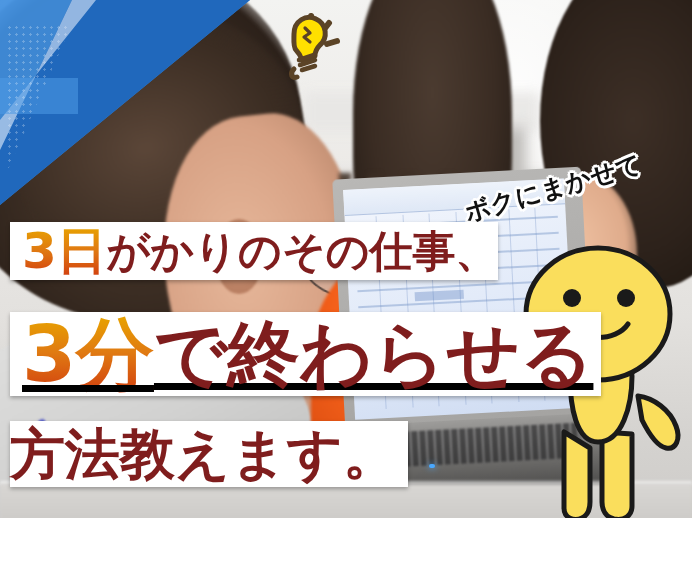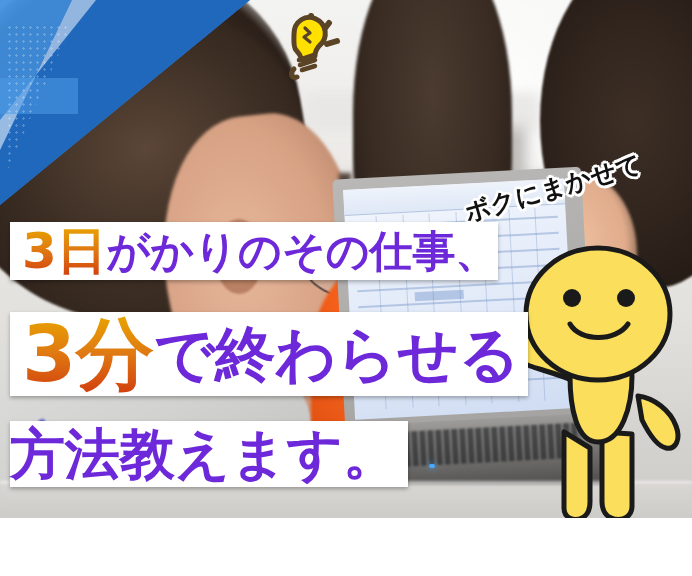--- a/index.html
+++ b/index.html
@@ -205,36 +205,36 @@
     position:absolute;
     background:#fff;
     box-shadow:0 2px 4px rgba(0,0,0,.30);
     display:flex;align-items:center;
     white-space:nowrap;
     font-family:"DejaVu Sans","Liberation Sans",sans-serif;
     font-weight:700;
     letter-spacing:-.01em;
   }
   .line1{left:10px;top:222px;height:58px;padding:0 0 0 12px;}
-  .line2{left:10px;top:312px;height:84px;padding:0 8px 0 12px;}
+  .line2{left:10px;top:312px;height:84px;padding:0 8px 0 12px;text-decoration:underline;}
   .line3{left:10px;top:421px;height:66px;padding:0 10px 0 0;}
 
   .num{
     background:linear-gradient(180deg,#e8a400 0%,#e07a12 48%,#d2400f 100%);
     -webkit-background-clip:text;background-clip:text;
     color:transparent;
     -webkit-text-fill-color:transparent;
     font-weight:700;
   }
-  .blk{color:#6d28d9;text-align:center;}
+  .blk{color:#7f1d1d;text-align:center;}
 
   .line1 .num{font-size:50px;line-height:1;}
   .line1 .blk{font-size:43px;line-height:1;}
   .line2 .num{font-size:78px;line-height:1;}
-  .line2 .blk{font-size:60px;line-height:1;}
+  .line2 .blk{font-size:72px;line-height:1;}
   .line3 .blk{font-size:55px;line-height:1;}
 
   
   .speech{
     position:absolute;left:470px;top:196px;
     transform:rotate(-16deg);
     transform-origin:left bottom;
     font-size:25px;font-weight:700;color:#111;
     white-space:nowrap;
     letter-spacing:.02em;

